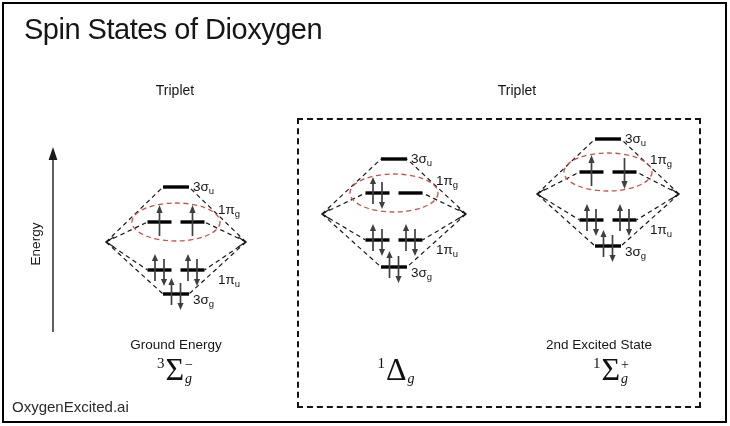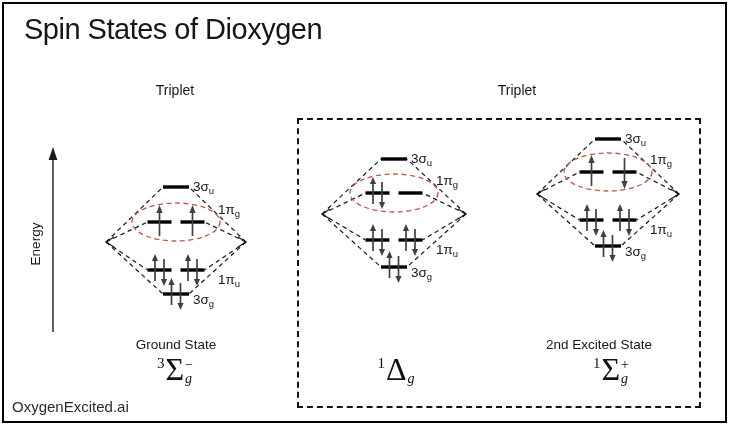--- a/index.html
+++ b/index.html
@@ -182,21 +182,21 @@
           <line x1="612.5" y1="235" x2="612.5" y2="256" stroke="#3f3f3f" stroke-width="1.7"></line>
           <polygon points="609.4,255 615.6,255 612.5,262" fill="#3f3f3f"></polygon>
           <text x="625" y="143" fill="#161616" font-size="13.5px" font-family="&quot;Liberation Sans&quot;,sans-serif"><tspan>3σ</tspan><tspan dy="3" font-size="9.5px">u</tspan></text>
           <text x="650" y="164" fill="#161616" font-size="13.5px" font-family="&quot;Liberation Sans&quot;,sans-serif"><tspan>1π</tspan><tspan dy="3" font-size="9.5px">g</tspan></text>
           <text x="650" y="234" fill="#161616" font-size="13.5px" font-family="&quot;Liberation Sans&quot;,sans-serif"><tspan>1π</tspan><tspan dy="3" font-size="9.5px">u</tspan></text>
           <text x="625" y="256" fill="#161616" font-size="13.5px" font-family="&quot;Liberation Sans&quot;,sans-serif"><tspan>3σ</tspan><tspan dy="3" font-size="9.5px">g</tspan></text>
         </g>
       </g>
   </svg>
 
-  <div class="caption" style="left:176px">Ground State</div>
+  <div class="caption" style="left:176px">Ground Energy</div>
   <div class="caption" style="left:599px">2nd Excited State</div>
 
   <div class="term" style="left:175px">
     <span class="term-sup">3</span>
     <span class="term-letter">Σ</span>
     <span class="term-stack">
       <span class="term-sign">−</span>
       <span class="term-sub">g</span>
     </span>
   </div>

